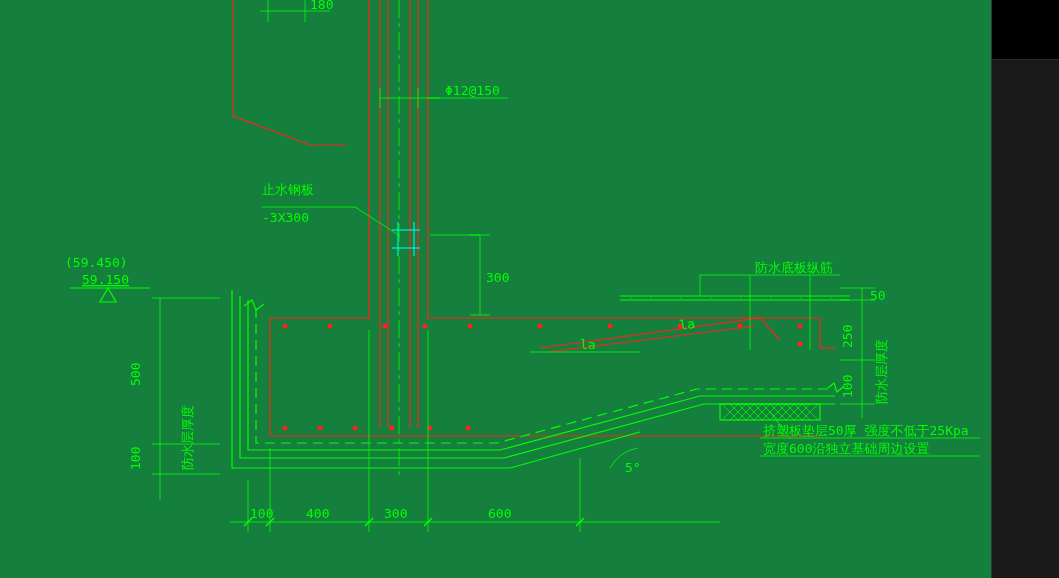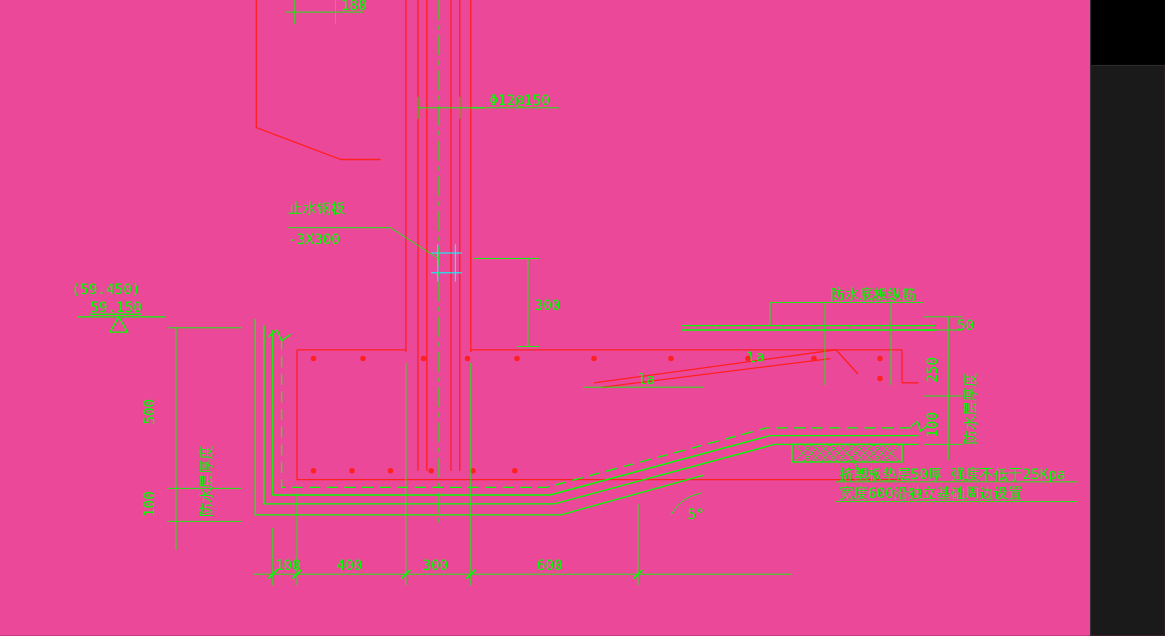--- a/index.html
+++ b/index.html
@@ -1,17 +1,17 @@
 <!DOCTYPE html>
 <html><head>
 <meta charset="utf-8">
 <style>
   * { margin: 0; padding: 0; box-sizing: border-box; }
   body { background: #000; font-family: "SimSun", "Microsoft YaHei", monospace; overflow: hidden; }
-  .canvas { position: relative; width: 1059px; height: 578px; background: #ec4899; }
+  .canvas { position: relative; width: 1059px; height: 578px; background: #15803d; }
   .sidebar { position: absolute; right: 0; top: 0; width: 68px; height: 578px; background: #1a1a1a; border-left: 1px solid #333; }
   .sidebar-top { background: #000; height: 60px; border-bottom: 1px solid #2a2a2a; }
   svg { position: absolute; top: 0; left: 0; }
   text { font-family: "SimSun", monospace; font-size: 13px; fill: #00ff00; }
   .red { stroke: #ff2020; fill: none; stroke-width: 1.2; }
   .green { stroke: #00ff00; fill: none; stroke-width: 1.2; }
   .green-t { fill: #00ff00; }
   .cyan { stroke: #00ffff; fill: none; stroke-width: 1; }
   .dash { stroke-dasharray: 10 6; }
   .center { stroke-dasharray: 18 5 4 5; }

